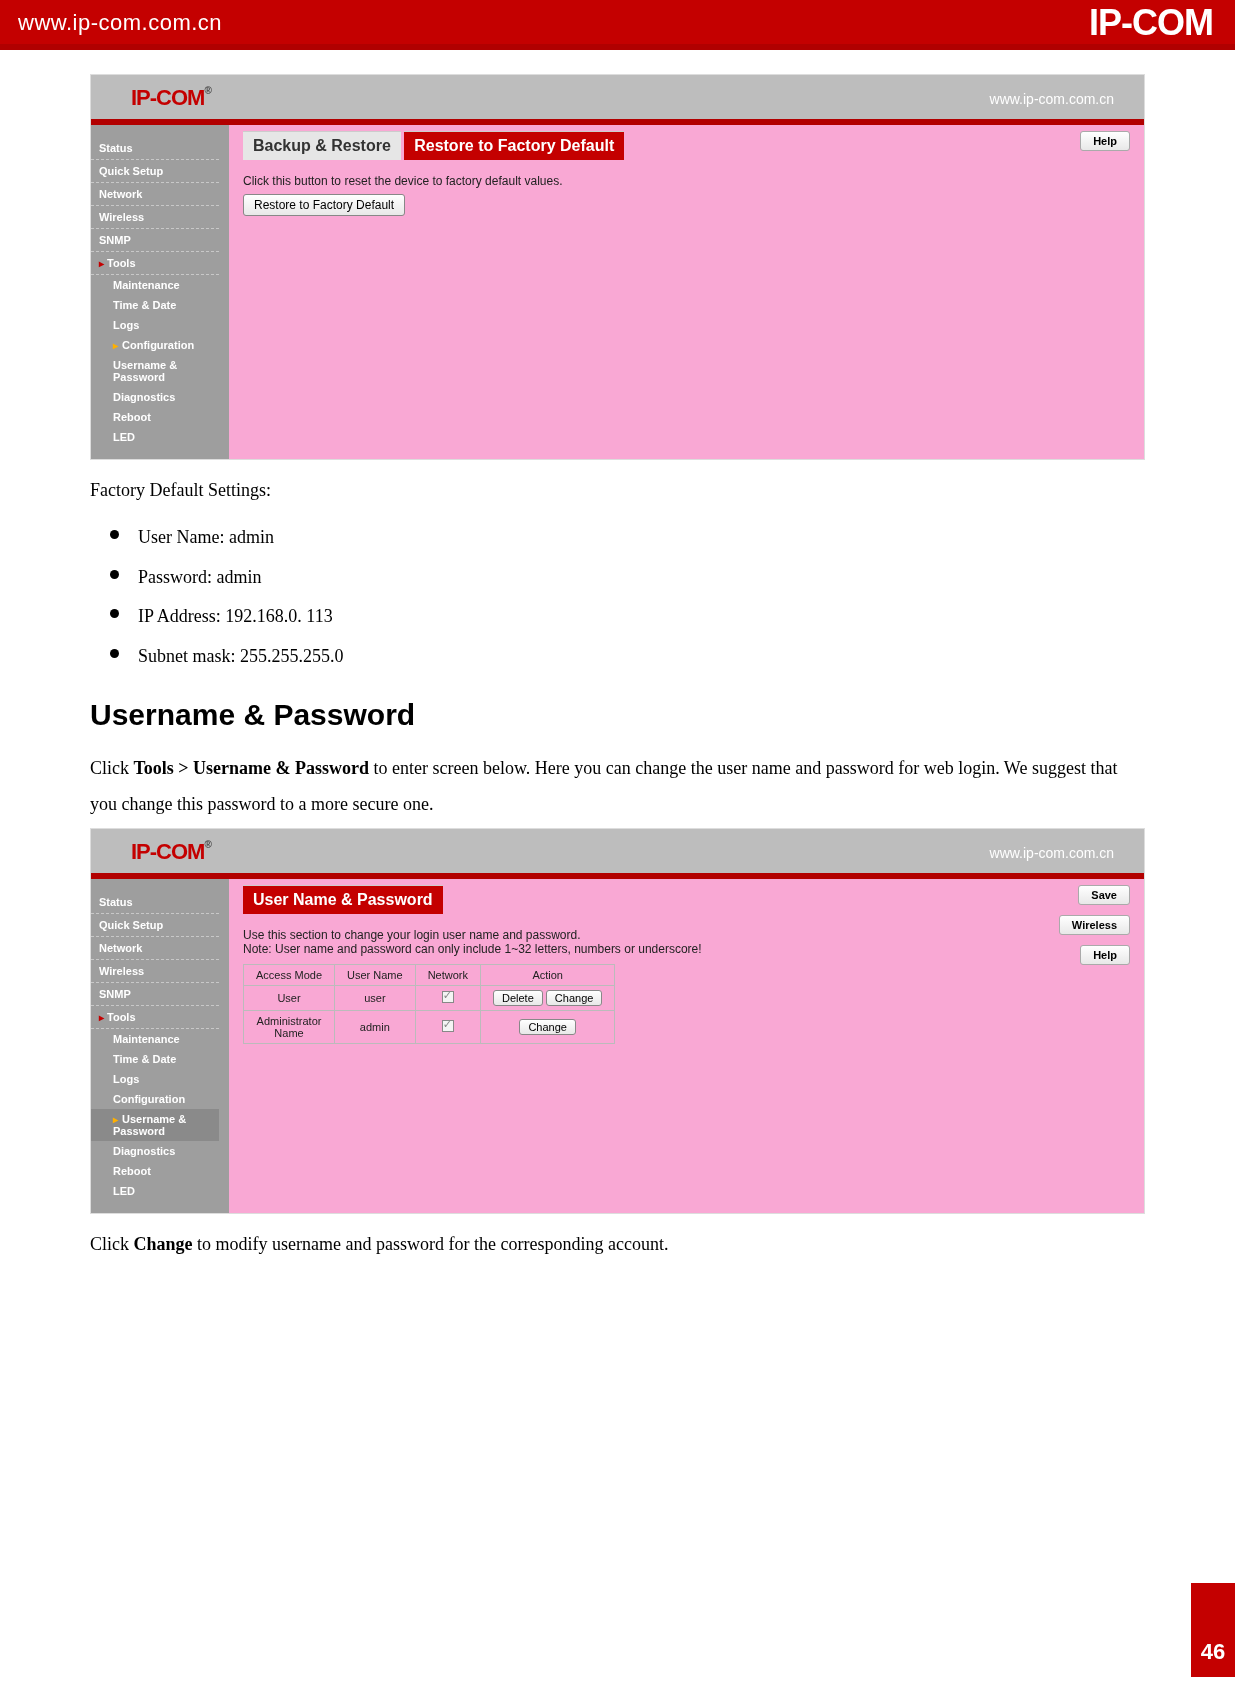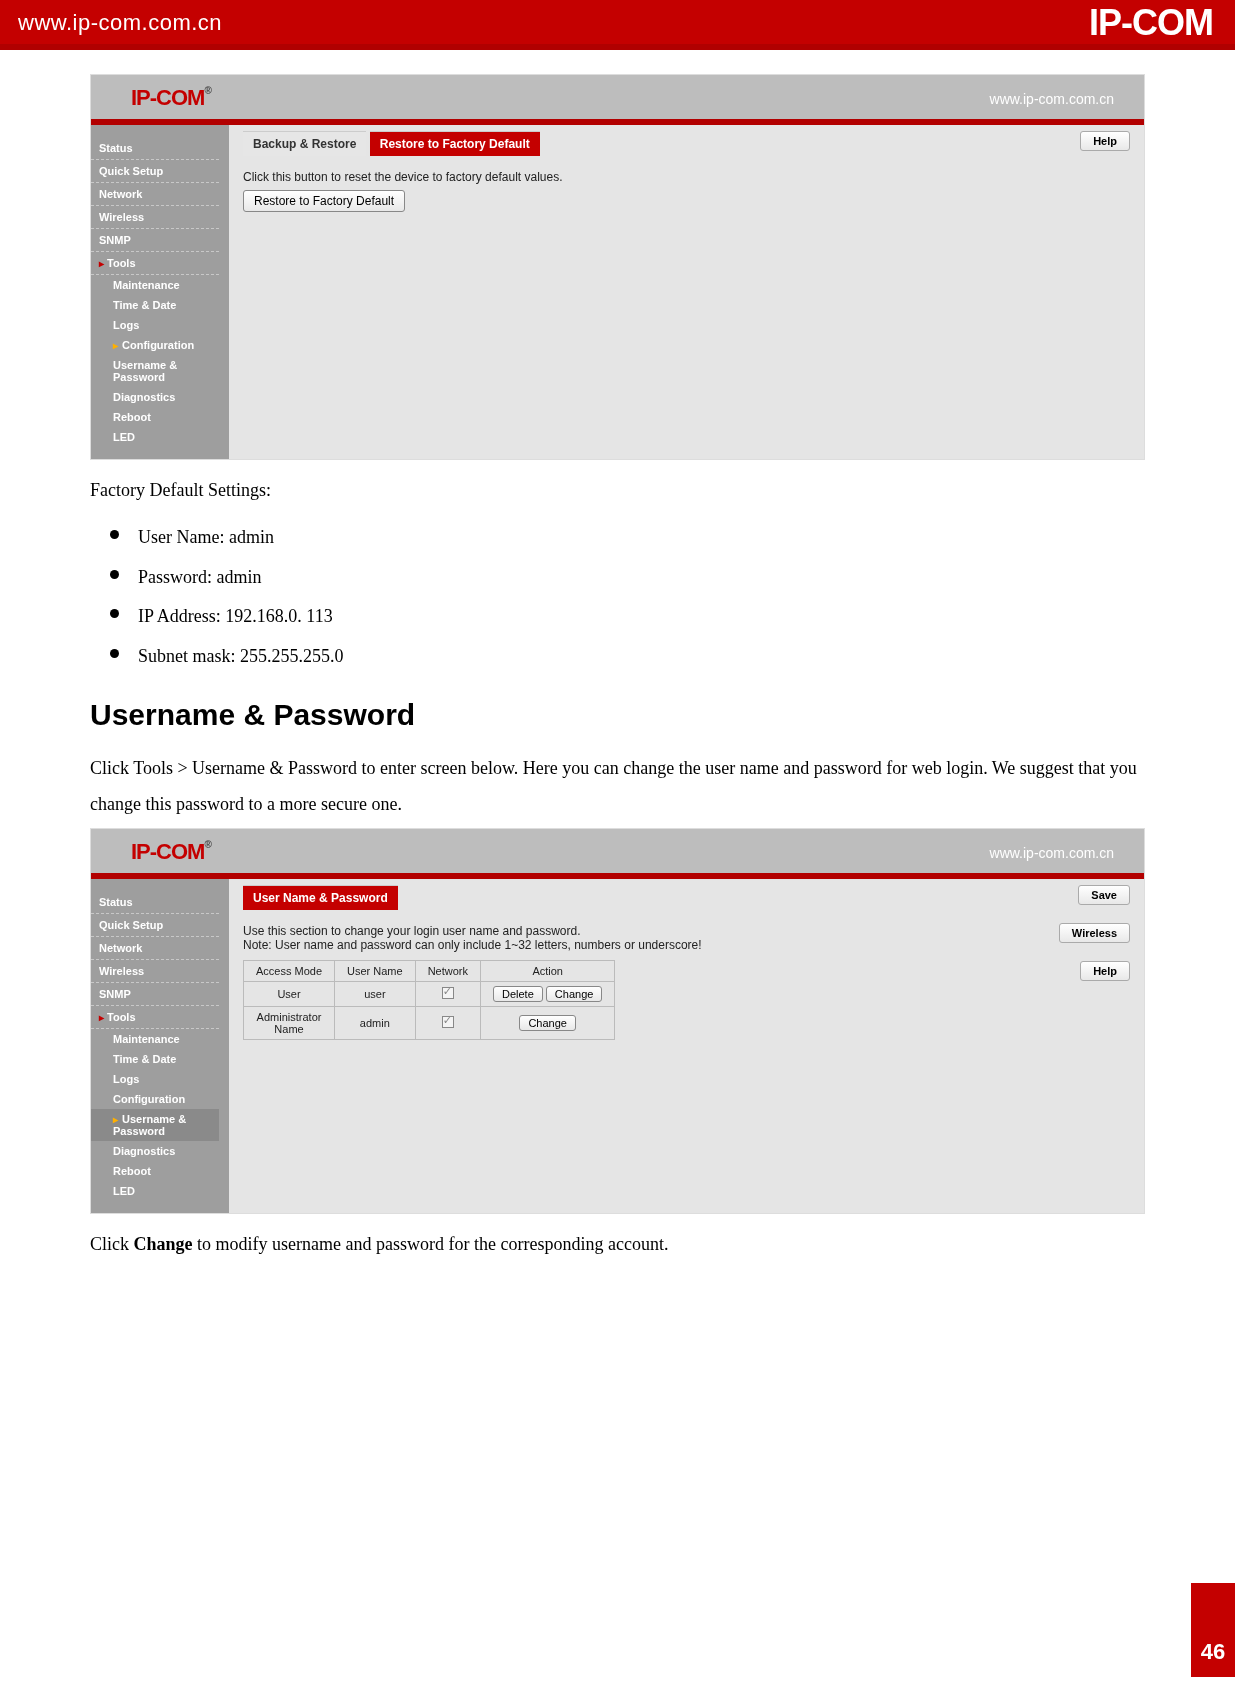--- a/index.html
+++ b/index.html
@@ -29,21 +29,21 @@
     letter-spacing: -1px;
     color: #fff;
   }
 
   
   .content { padding: 24px 90px 40px 90px; }
 
   
   .ss {
     border: 1px solid #ddd;
-    background: #e5e5e5;
+    background: #f9a8d4;
     margin-bottom: 12px;
   }
   .ss-header {
     height: 50px;
     background: linear-gradient(#bdbdbd,#bdbdbd);
     position: relative;
   }
   .ss-header::after{
     content:"";
     position:absolute; left:0; right:0; bottom:0; height:6px;
@@ -103,34 +103,34 @@
     padding: 6px 14px 20px 14px;
     font-family: Arial, sans-serif;
     font-size:12px;
     color:#222;
     position:relative;
   }
   .tabs { margin-bottom: 14px; }
   .tab {
     display:inline-block;
     padding:5px 10px;
-    font-size:12px;
+    font-size:16px;
     font-weight:bold;
     background:#e6e6e6;
     border-top:1px solid #ccc;
     color:#333;
   }
   .tab.active {
     background:#c40000;
     color:#fff;
   }
   .help-btn, .side-btn {
     float:right;
     clear:right;
-    margin-bottom:18px;
+    margin-bottom:10px;
     font-size:11px;
     font-weight:bold;
     padding:3px 12px;
     border:1px solid #aaa;
     border-radius:3px;
     background:linear-gradient(#fff,#e8e8e8);
     cursor:pointer;
   }
   .small-btn {
     font-size:11px;
@@ -185,21 +185,21 @@
     position:absolute; left:0; top:12px;
     width:9px; height:9px; border-radius:50%;
     background:#000;
   }
   h2.section-h {
     font-family: Arial, sans-serif;
     font-weight:900;
     font-size:30px;
     margin:16px 0 18px 0;
   }
-  .nav-ref { font-weight:normal; }
+  .nav-ref { font-weight:bold; }
 
   
   .page-num-box{
     position:fixed;
     right:0; bottom:20px;
     background:#c40000;
     color:#fff;
     font-family:Arial,sans-serif;
     font-weight:bold;
     font-size:22px;

